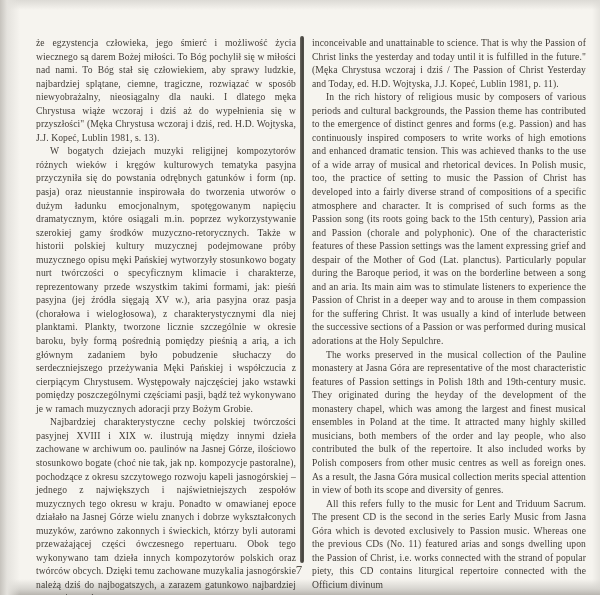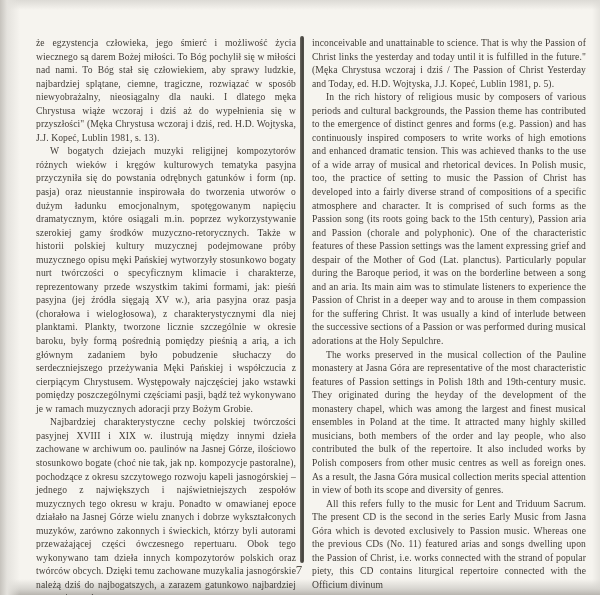--- a/index.html
+++ b/index.html
@@ -63,20 +63,20 @@
 <div class="page">
   <div class="column col-left" lang="pl">
       <p><span>że egzystencja człowieka, jego śmierć i możliwość życia wiecznego są darem Bożej miłości. To Bóg pochylił się w miłości nad nami. To Bóg stał się człowiekiem, aby sprawy ludzkie, najbardziej splątane, ciemne, tragiczne, rozwiązać w sposób niewyobrażalny, nieosiągalny dla nauki. I dlatego męka Chrystusa wiąże wczoraj i dziś aż do wypełnienia się w przyszłości" (</span><span class="italic">Męka Chrystusa wczoraj i dziś</span><span>, red. H.D. Wojtyska, J.J. Kopeć, Lublin 1981, s. 13).</span></p>
       <p class="indent"><span>W bogatych dziejach muzyki religijnej kompozytorów różnych wieków i kręgów kulturowych tematyka pasyjna przyczyniła się do powstania odrębnych gatunków i form (np. pasja) oraz nieustannie inspirowała do tworzenia utworów o dużym ładunku emocjonalnym, spotęgowanym napięciu dramatycznym, które osiągali m.in. poprzez wykorzystywanie szerokiej gamy środków muzyczno-retorycznych. Także w historii polskiej kultury muzycznej podejmowane próby muzycznego opisu męki Pańskiej wytworzyły stosunkowo bogaty nurt twórczości o specyficznym klimacie i charakterze, reprezentowany przede wszystkim takimi formami, jak: pieśń pasyjna (jej źródła sięgają XV w.), aria pasyjna oraz pasja (chorałowa i wielogłosowa), z charakterystycznymi dla niej planktami. Plankty, tworzone licznie szczególnie w okresie baroku, były formą pośrednią pomiędzy pieśnią a arią, a ich głównym zadaniem było pobudzenie słuchaczy do serdeczniejszego przeżywania Męki Pańskiej i współczucia z cierpiącym Chrystusem. Występowały najczęściej jako wstawki pomiędzy poszczególnymi częściami pasji, bądź też wykonywano je w ramach muzycznych adoracji przy Bożym Grobie.</span></p>
       <p class="indent"><span>Najbardziej charakterystyczne cechy polskiej twórczości pasyjnej XVIII i XIX w. ilustrują między innymi dzieła zachowane w archiwum oo. paulinów na Jasnej Górze, ilościowo stosunkowo bogate (choć nie tak, jak np. kompozycje pastoralne), pochodzące z okresu szczytowego rozwoju kapeli jasnogórskiej – jednego z największych i najświetniejszych zespołów muzycznych tego okresu w kraju. Ponadto w omawianej epoce działało na Jasnej Górze wielu znanych i dobrze wykształconych muzyków, zarówno zakonnych i świeckich, którzy byli autorami przeważającej części ówczesnego repertuaru. Obok tego wykonywano tam dzieła innych kompozytorów polskich oraz twórców obcych. Dzięki temu zachowane muzykalia jasnogórskie należą dziś do najbogatszych, a zarazem gatunkowo najbardziej urozmaiconych.</span></p>
     </div>
 
   <div class="divider"></div>
 
   <div class="column col-right" lang="en">
-      <p><span>inconceivable and unattainable to science. That is why the Passion of Christ links the yesterday and today until it is fulfilled in the future." (</span><span class="italic">Męka Chrystusa wczoraj i dziś</span><span> / The Passion of Christ Yesterday and Today, ed. H.D. Wojtyska, J.J. Kopeć, Lublin 1981, p. 5).</span></p>
+      <p><span>inconceivable and unattainable to science. That is why the Passion of Christ links the yesterday and today until it is fulfilled in the future." (</span><span class="italic">Męka Chrystusa wczoraj i dziś</span><span> / The Passion of Christ Yesterday and Today, ed. H.D. Wojtyska, J.J. Kopeć, Lublin 1981, p. 11).</span></p>
       <p class="indent"><span>In the rich history of religious music by composers of various periods and cultural backgrounds, the Passion theme has contributed to the emergence of distinct genres and forms (e.g. Passion) and has continuously inspired composers to write works of high emotions and enhanced dramatic tension. This was achieved thanks to the use of a wide array of musical and rhetorical devices. In Polish music, too, the practice of setting to music the Passion of Christ has developed into a fairly diverse strand of compositions of a specific atmosphere and character. It is comprised of such forms as the Passion song (its roots going back to the 15th century), Passion aria and Passion (chorale and polyphonic). One of the characteristic features of these Passion settings was the lament expressing grief and despair of the Mother of God (Lat. </span><span class="italic">planctus</span><span>). Particularly popular during the Baroque period, it was on the borderline between a song and an aria. Its main aim was to stimulate listeners to experience the Passion of Christ in a deeper way and to arouse in them compassion for the suffering Christ. It was usually a kind of interlude between the successive sections of a Passion or was performed during musical adorations at the Holy Sepulchre.</span></p>
       <p class="indent"><span>The works preserved in the musical collection of the Pauline monastery at Jasna Góra are representative of the most characteristic features of Passion settings in Polish 18th and 19th-century music. They originated during the heyday of the development of the monastery chapel, which was among the largest and finest musical ensembles in Poland at the time. It attracted many highly skilled musicians, both members of the order and lay people, who also contributed the bulk of the repertoire. It also included works by Polish composers from other music centres as well as foreign ones. As a result, the Jasna Góra musical collection merits special attention in view of both its scope and diversity of genres.</span></p>
       <p class="indent"><span>All this refers fully to the music for Lent and </span><span class="italic">Triduum Sacrum</span><span>. The present CD is the second in the series </span><span class="italic">Early Music from Jasna Góra</span><span> which is devoted exclusively to Passion music. Whereas one the previous CDs (No. 11) featured arias and songs dwelling upon the Passion of Christ, i.e. works connected with the strand of popular piety, this CD contains liturgical repertoire connected with the </span><span class="italic">Officium divinum</span></p>
     </div>
 
   <div class="page-number">7</div>
 </div>
 
 </body></html>

